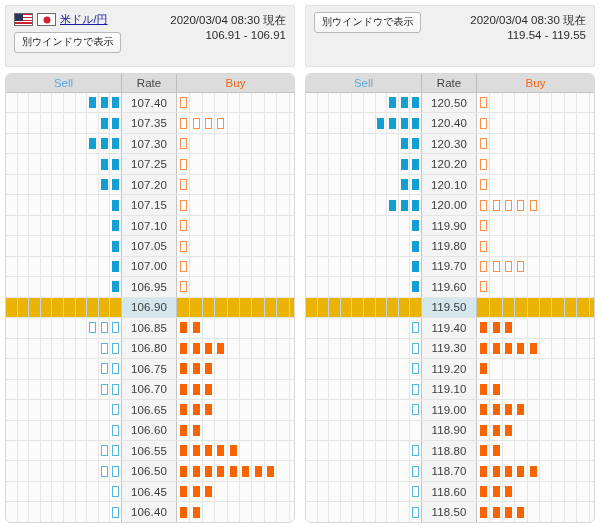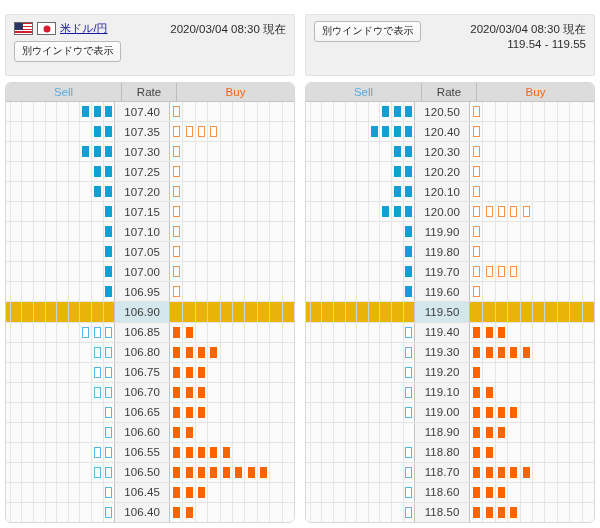--- a/index.html
+++ b/index.html
@@ -13,21 +13,21 @@
   .app {
     width: 600px; height: 528px;
     display: flex;
     gap: 0px;
     background: #ffffff;
     overflow: hidden;
   }
   .panel {
     width: 300px;
     height: 528px;
-    padding: 14px 5px 5px 5px;
+    padding: 5px 5px 5px 5px;
     display: flex;
     flex-direction: column;
     background: #ffffff;
   }
 
   
   .phead {
     background: #f0f0f0;
     border: 1px solid #e3e3e3;
     border-radius: 2px;
@@ -129,21 +129,21 @@
     display: flex;
     align-items: center;
     justify-content: center;
     font-size: 11.5px;
     height: 100%;
   }
   .th-sell { flex: 0 0 116px; color: #5aa9dd; border-right: 1px solid #bdbdbd; }
   .th-rate { flex: 0 0 55px; color: #444444; border-right: 1px solid #bdbdbd; }
   .th-buy  { flex: 1 1 auto; color: #f4651a; }
 
-  .rows { flex: 1 1 auto; display: flex; flex-direction: column; align-items: flex-end; }
+  .rows { flex: 1 1 auto; display: flex; flex-direction: column; }
 
   .row {
     display: flex;
     flex: 1 1 0;
     min-height: 0;
     border-bottom: 1px solid #e4e4e4;
     background: #fbfbfb;
   }
   .row:last-child { border-bottom: none; }
   .row.mid { background: #eab308; }
@@ -200,20 +200,21 @@
         <div class="phead-left">
           <div class="pair-line">
             <span class="flag flag-us"></span>
             <span class="flag flag-jp"></span>
             <a class="pair-name">米ドル/円</a>
           </div>
           <button class="win-btn">別ウインドウで表示</button>
         </div>
         <div class="phead-right">
           <div>2020/03/04 08:30 現在</div>
+          <div>106.91 - 106.91</div>
         </div>
       </div>
       <div class="board">
         <div class="thead">
           <div class="th th-sell">Sell</div>
           <div class="th th-rate">Rate</div>
           <div class="th th-buy">Buy</div>
         </div>
         <div class="rows">
           <div class="row">

